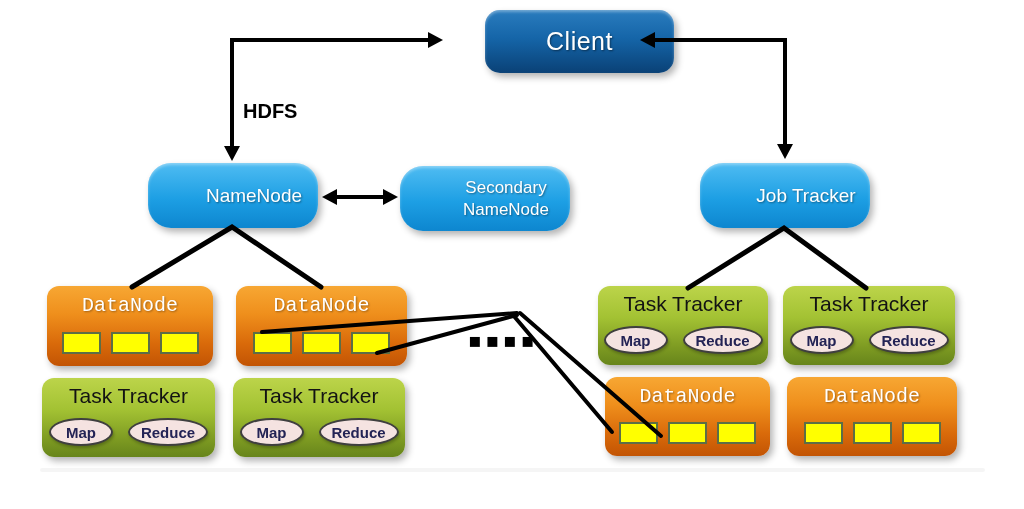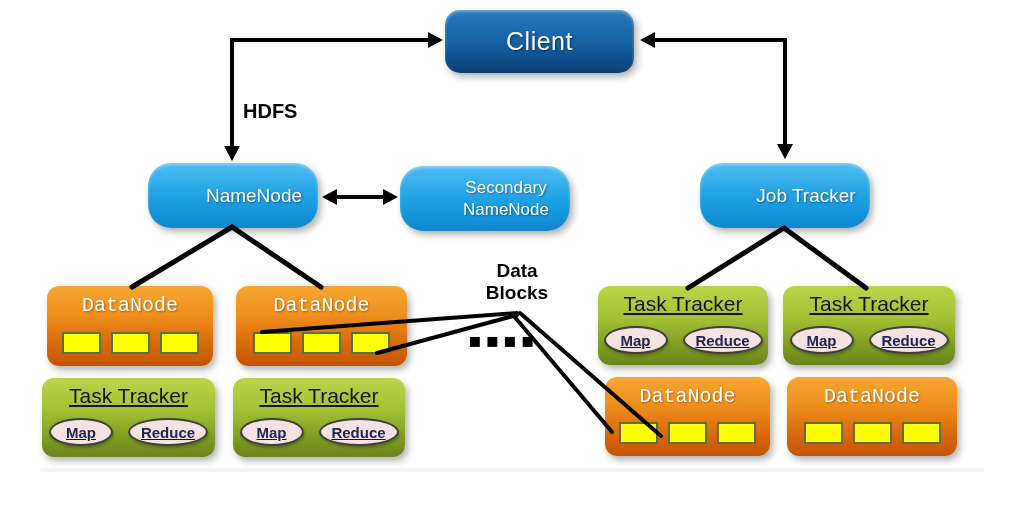--- a/index.html
+++ b/index.html
@@ -10,39 +10,39 @@
   
   .node{
     position:absolute;display:flex;align-items:center;justify-content:center;
     box-sizing:border-box;z-index:2;
     box-shadow:3px 4px 7px rgba(0,0,0,0.30);
   }
   .box-darkblue{
     background:linear-gradient(180deg,#2a7cbe 0%,#1565a8 45%,#0a4176 100%);
     border-radius:15px;color:#ffffff;
     box-shadow:3px 4px 7px rgba(0,0,0,0.30), inset 0 2px 3px rgba(255,255,255,0.35);
+    margin-left:40px;
   }
   .box-lightblue{
     background:linear-gradient(180deg,#4fbcf2 0%,#1d9fe4 55%,#0d86cf 100%);
     border-radius:23px;color:#ffffff;
     box-shadow:3px 4px 7px rgba(0,0,0,0.30), inset 0 2px 3px rgba(255,255,255,0.35);
     padding-left:42px;
   }
   .box-orange{
     background:linear-gradient(180deg,#f7a733 0%,#ef8f1c 35%,#d96a0a 72%,#c25404 100%);
     border-radius:12px;color:#ffffff;
     flex-direction:column;justify-content:flex-start;
     padding:8px 0 12px 0;
   }
   .box-green{
     background:linear-gradient(180deg,#bcd44a 0%,#a3c233 40%,#7d9a22 78%,#67851b 100%);
     border-radius:12px;color:#151515;
     flex-direction:column;justify-content:flex-start;
     padding:6px 0 11px 0;
-    text-decoration:underline;
   }
   .client-label{font-size:25px;letter-spacing:0.5px;text-shadow:1px 1px 2px rgba(0,0,0,0.45);}
   .blue-label{font-size:19px;text-shadow:1px 1px 2px rgba(0,0,0,0.40);}
   .blue-label-2l{font-size:17px;line-height:1.25;text-align:center;text-shadow:1px 1px 2px rgba(0,0,0,0.40);}
   .dn-label{font-size:20px;text-shadow:1px 1px 2px rgba(0,0,0,0.35);font-family:Liberation Mono, monospace;}
   .tt-label{font-size:21px;color:#131313;}
   
   .block-row{display:flex;gap:10px;margin-top:auto;}
   .dblock{width:39px;height:22px;background:#ffff00;border:2px solid #5c6e46;box-sizing:border-box;}
   
@@ -168,24 +168,20 @@
   <div class="node box-orange" style="left:787px;top:377px;width:170px;height:79px;">
     <span class="dn-label">DataNode</span>
     <div class="block-row">
       <div class="dblock"></div>
       <div class="dblock"></div>
       <div class="dblock"></div>
     </div>
   </div>
 
   <div class="flow-label" style="left:243px;top:100px;">HDFS</div>
-  <div class="datablocks-label" style="left:477px;top:260px;width:80px;">
-    <span>Data</span><br>
-    <span>Blocks</span>
-  </div>
   <div class="ellipsis" style="left:468px;top:328px;">▪▪▪▪</div>
 
   <svg id="wires" width="1024" height="509" viewBox="0 0 1024 509">
     <g stroke="#000000" fill="none" stroke-width="4">
 
       <polyline points="232,157 232,40 430,40"></polyline>
 
       <polyline points="653,40 785,40 785,145"></polyline>
 
       <line x1="334" y1="197" x2="386" y2="197"></line>

